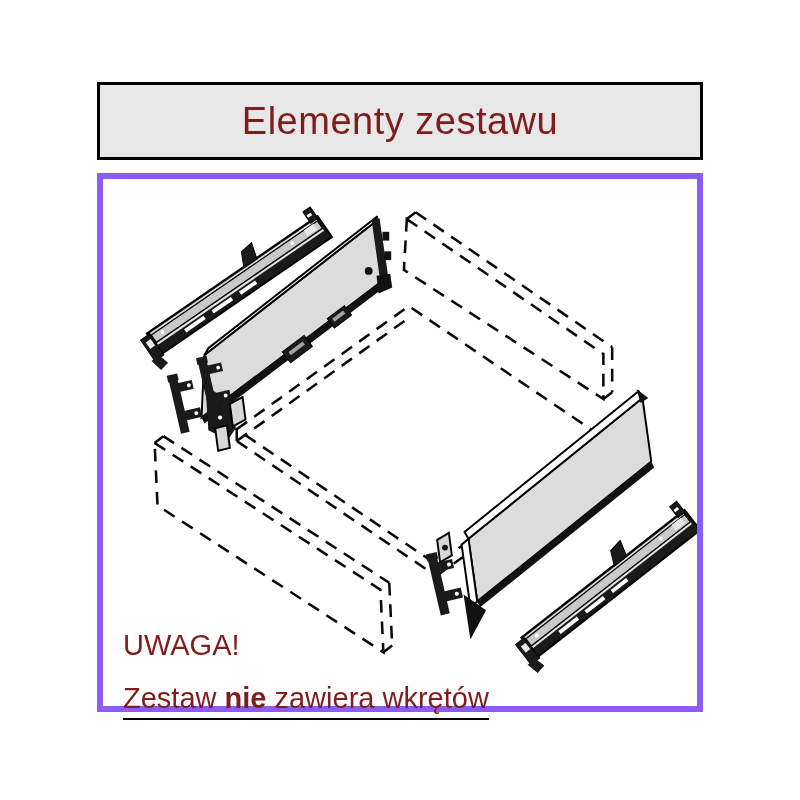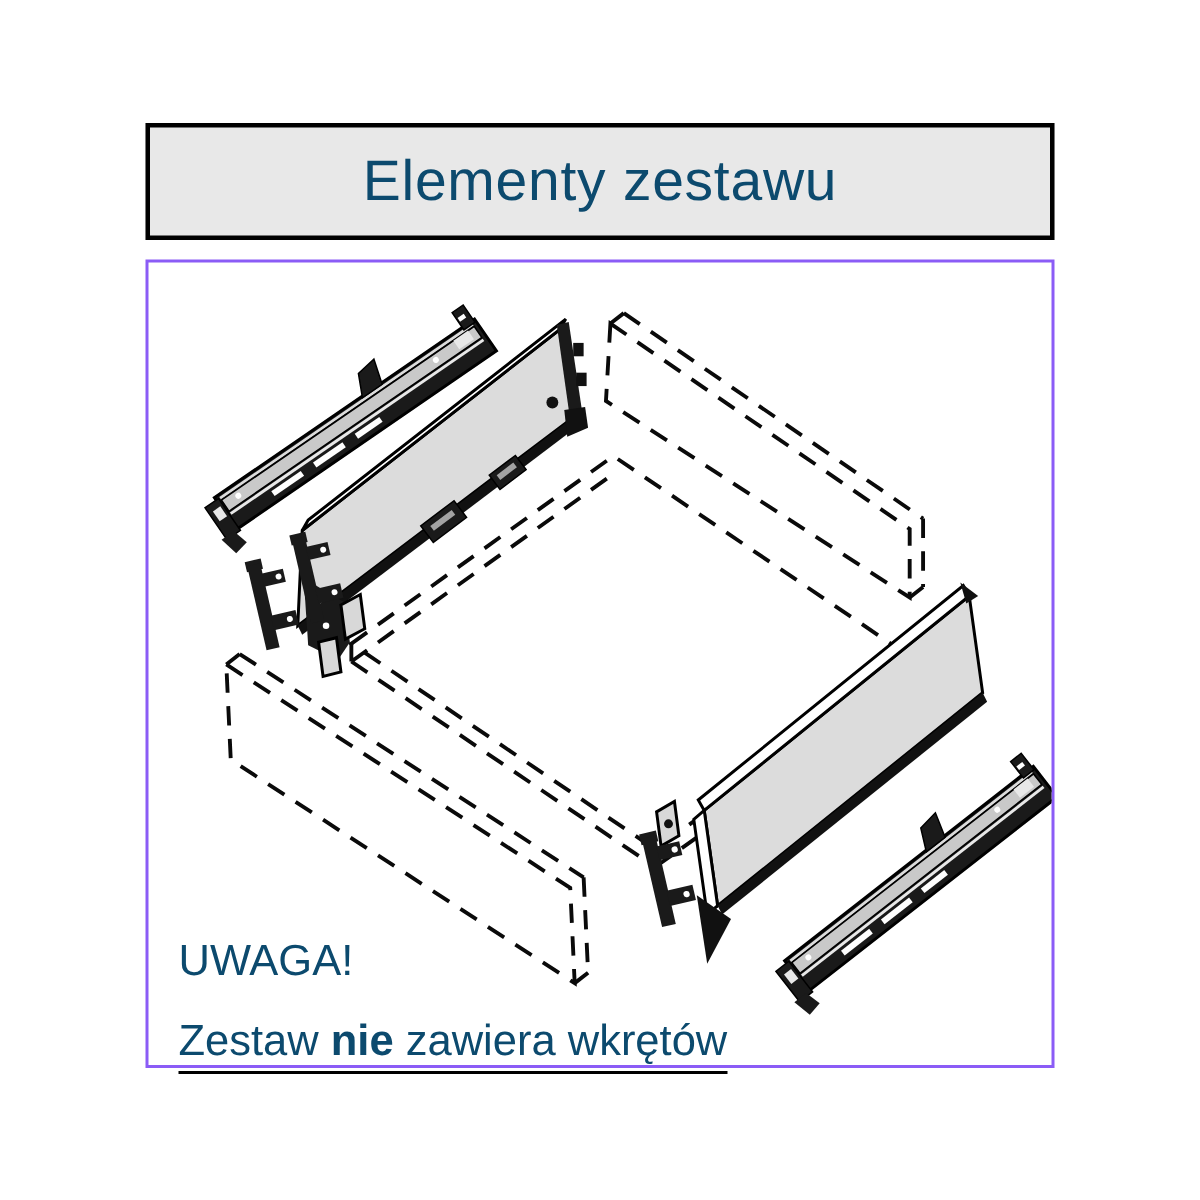--- a/index.html
+++ b/index.html
@@ -1,23 +1,23 @@
 <!DOCTYPE html>
 <html><head>
 <meta charset="utf-8">
 <style>
   html,body{margin:0;padding:0;background:#fff;}
   .page{position:relative;width:800px;height:800px;background:#fff;
-        font-family:"Liberation Sans", sans-serif;color:#0c4a6e;overflow:hidden;}
+        font-family:"Liberation Sans", sans-serif;color:#7f1d1d;overflow:hidden;}
   .title-box{position:absolute;left:97px;top:82px;width:606px;height:78px;
         box-sizing:border-box;border:3px solid #000;background:#e8e8e8;
         display:flex;align-items:center;justify-content:center;}
   .title-box .t{font-size:38px;letter-spacing:0.5px;}
   .main-box{position:absolute;left:97px;top:173px;width:606px;height:539px;
-        box-sizing:border-box;border:2px solid #8b5cf6;background:#fff;}
+        box-sizing:border-box;border:6px solid #8b5cf6;background:#fff;}
   .diagram{position:absolute;left:0;top:0;width:100%;height:100%;}
   .warning{position:absolute;left:20px;top:450px;line-height:1.12;}
   .warning .w1{font-size:29px;}
   .warning .w2{font-size:29px;display:inline-block;border-bottom:2px solid #000;
         padding-bottom:3px;margin-top:21px;}
   .warning .w2 b{font-weight:bold;}
   .dash{fill:none;stroke:#0a0a0a;stroke-width:2.6;stroke-dasharray:13 9;}
   .solid-edge{stroke:#000;stroke-width:2;}
 </style>
 </head>

